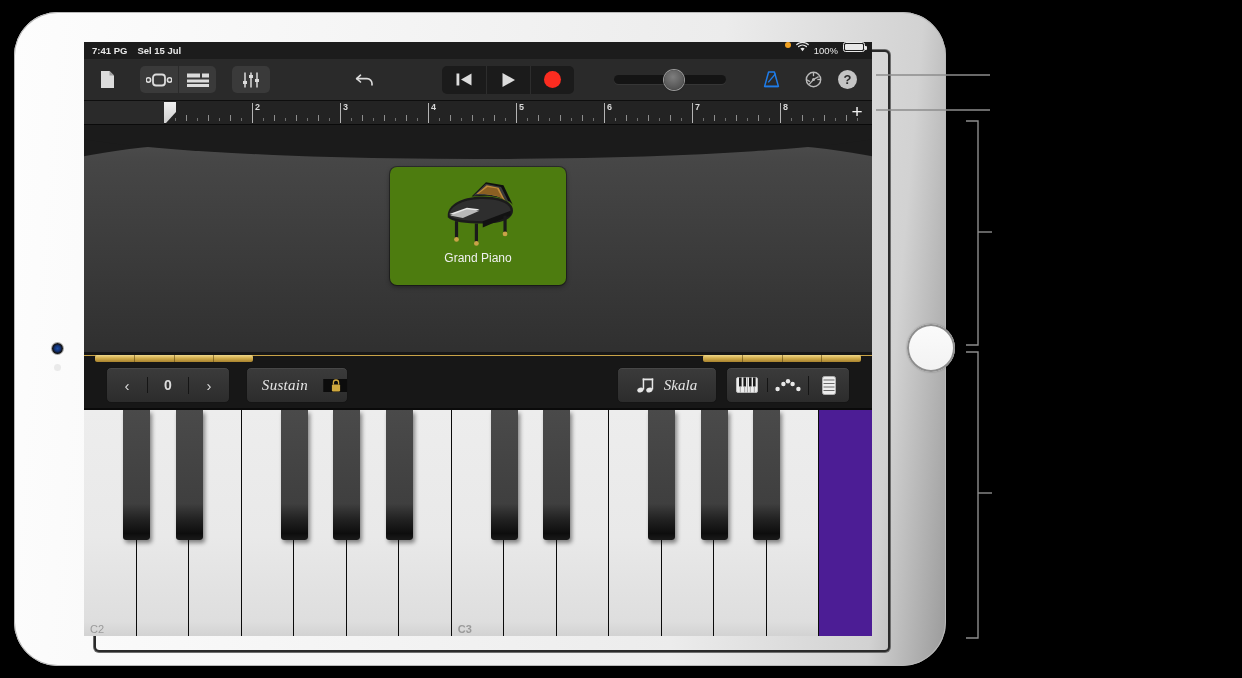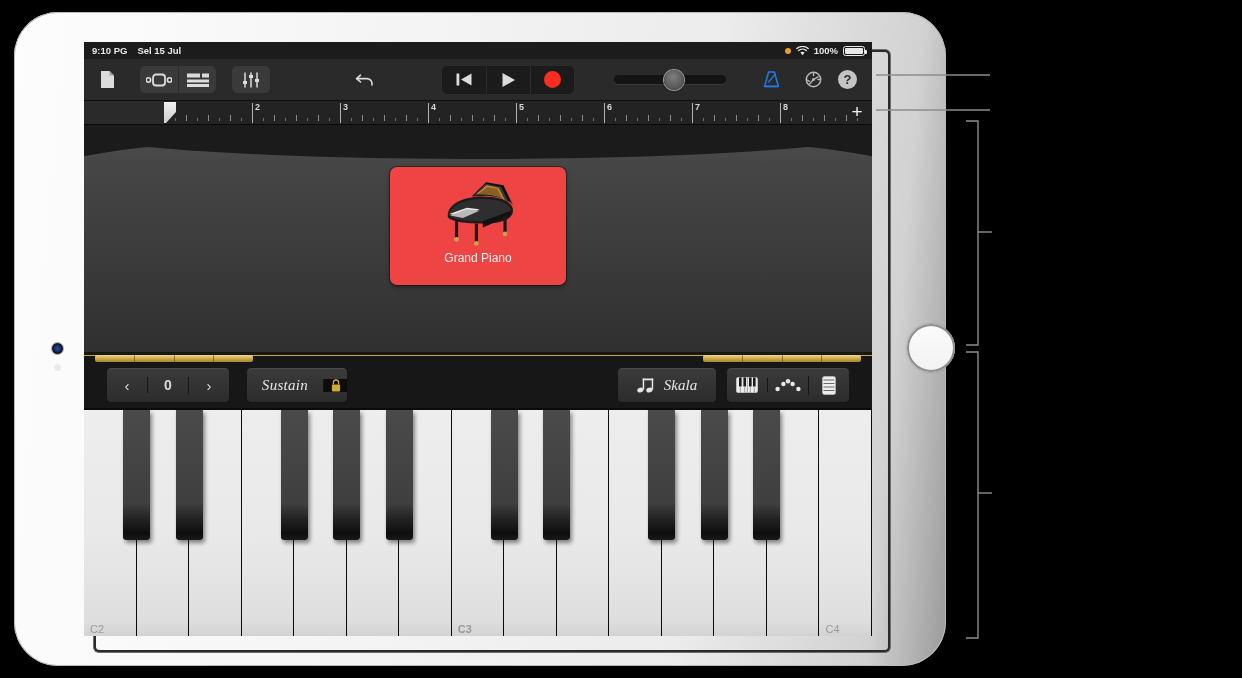--- a/index.html
+++ b/index.html
@@ -46,21 +46,21 @@
     position: absolute; left: 84px; top: 42px; width: 788px; height: 594px;
     background: #141414; overflow: hidden;
   }
 
   
   .statusbar {
     position: relative; height: 17px; background: #1c1c1c;
     color: #e8e8e8; font-size: 9.5px; line-height: 17px;
   }
   .sb-left { position: absolute; left: 8px; top: 0; display: flex; gap: 10px; font-weight: 700; }
-  .sb-right { position: absolute; right: 7px; top: 0; display: flex; align-items: center; gap: 5px; font-weight: 700; }
+  .sb-right { position: absolute; right: 7px; top: 0; display: flex; gap: 5px; font-weight: 400; }
   .sb-dot { width: 6px; height: 6px; border-radius: 50%; background: #f0a020; display: inline-block; }
   .sb-wifi svg { display: block; }
   .battery {
     width: 22px; height: 10px; border: 1px solid #e8e8e8; border-radius: 2.5px; position: relative;
   }
   .battery::after {
     content:''; position:absolute; right:-3px; top:3px; width:2px; height:4px;
     background:#e8e8e8; border-radius:0 1px 1px 0;
   }
   .battery i { position:absolute; left:1px; top:1px; bottom:1px; right:1px; background:#e8e8e8; border-radius:1px; display:block; }
@@ -130,21 +130,21 @@
     background: linear-gradient(90deg, rgba(255,255,255,0) 0%, rgba(255,255,255,.22) 25%, rgba(255,255,255,.3) 50%, rgba(255,255,255,.22) 75%, rgba(255,255,255,0) 100%);
     border-radius: 50% 50% 0 0 / 100% 100% 0 0;
   }
   .lid-shadow {
     position:absolute; left:-40px; right:-40px; top:0; height:34px;
     background: #1b1b1b;
     border-radius: 0 0 50% 50% / 0 0 34px 34px;
   }
   .patch-tile {
     position:absolute; left: 306px; top: 42px; width: 176px; height: 118px;
-    background: #ef4444; border-radius: 7px;
+    background: #4d7c0f; border-radius: 7px;
     box-shadow: 0 0 0 1px rgba(0,0,0,.35), 0 2px 5px rgba(0,0,0,.4);
     display:flex; flex-direction:column; align-items:center; justify-content:flex-start;
   }
   .patch-art { margin-top: 12px; width: 96px; height: 70px; }
   .patch-label { color:#f0f0f0; font-size:12px; margin-top:2px; }
 
   
   .trim { position:relative; height: 10px; background:#171717; }
   .trim-line { position:absolute; left:0; right:0; top:3px; height:1px; background:#c9a348; }
   .gold {
@@ -220,21 +220,21 @@
     <div class="device-inner-ring"></div>
     <div class="camera"></div>
     <div class="camera-dot2"></div>
     <div class="home-button"></div>
   </div>
 
   <div class="screen">
 
     <div class="statusbar">
       <div class="sb-left">
-        <span>9:10 PG</span>
+        <span>7:41 PG</span>
         <span>Sel 15 Jul</span>
       </div>
       <div class="sb-right">
         <span class="sb-dot"></span>
         <span class="sb-wifi">
           <svg width="13" height="10" viewBox="0 0 13 10">
             <path d="M6.5 9.2 L4.4 6.6 A3.4 3.4 0 0 1 8.6 6.6 Z" fill="#e8e8e8"></path>
             <path d="M2.6 4.6 A5.9 5.9 0 0 1 10.4 4.6" stroke="#e8e8e8" stroke-width="1.3" fill="none" stroke-linecap="round"></path>
             <path d="M0.8 2.6 A8.6 8.6 0 0 1 12.2 2.6" stroke="#e8e8e8" stroke-width="1.3" fill="none" stroke-linecap="round"></path>
           </svg>
@@ -576,23 +576,20 @@
         <div class="white-key" style="left: 315.2px; width: 52.5333px;"></div>
         <div class="white-key" style="left: 367.733px; width: 52.5333px; font-weight: bold;">
           <div class="note">C3</div>
         </div>
         <div class="white-key" style="left: 420.267px; width: 52.5333px;"></div>
         <div class="white-key" style="left: 472.8px; width: 52.5333px;"></div>
         <div class="white-key" style="left: 525.333px; width: 52.5333px;"></div>
         <div class="white-key" style="left: 577.867px; width: 52.5333px;"></div>
         <div class="white-key" style="left: 630.4px; width: 52.5333px;"></div>
         <div class="white-key" style="left: 682.933px; width: 52.5333px;"></div>
-        <div class="white-key" style="left: 735.467px; width: 52.5333px;">
-          <div class="note">C4</div>
-        </div>
         <div class="black-key" style="left: 39.0333px;"></div>
         <div class="black-key" style="left: 91.5667px;"></div>
         <div class="black-key" style="left: 196.633px;"></div>
         <div class="black-key" style="left: 249.167px;"></div>
         <div class="black-key" style="left: 301.7px;"></div>
         <div class="black-key" style="left: 406.767px;"></div>
         <div class="black-key" style="left: 459.3px;"></div>
         <div class="black-key" style="left: 564.367px;"></div>
         <div class="black-key" style="left: 616.9px;"></div>
         <div class="black-key" style="left: 669.433px;"></div>

